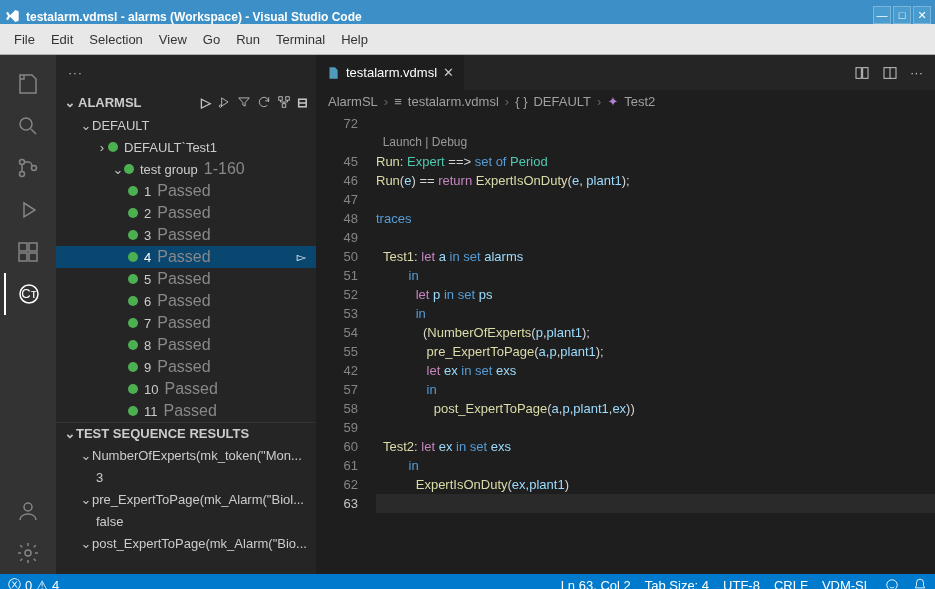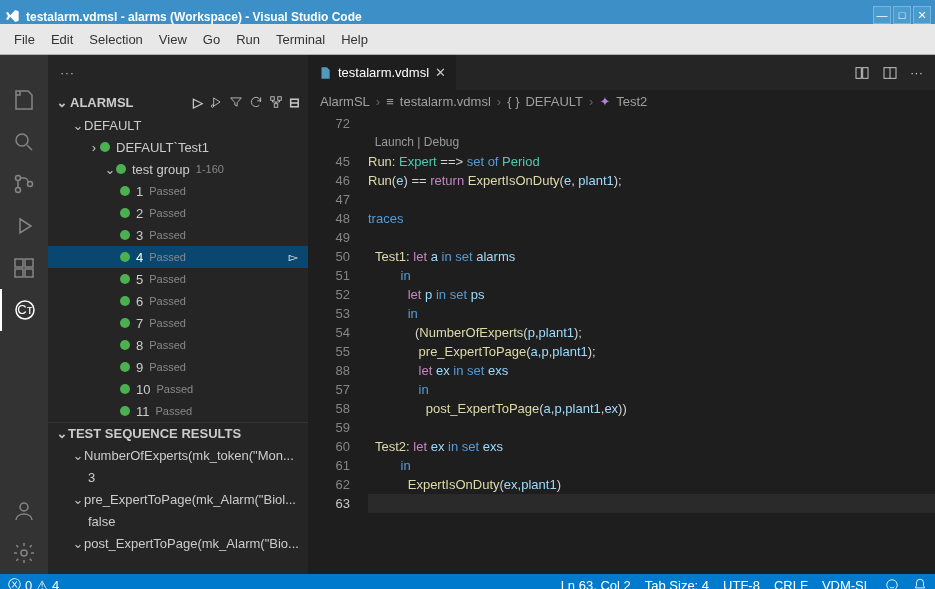--- a/index.html
+++ b/index.html
@@ -5,36 +5,36 @@
 *{margin:0;padding:0;box-sizing:border-box;font-family:"Segoe UI",Arial,sans-serif;font-size:13px}
 body{background:#1e1e1e;color:#ccc;width:935px;height:589px;overflow:hidden;user-select:none}
 .titlebar{background:#3d90c7;height:24px;display:flex;align-items:flex-end;padding:0 4px;color:#fff}
 .titlebar .vs-icon{width:16px;height:16px;margin-right:6px;display:inline-flex}
 .titlebar .title{flex:1;font-size:12px;font-weight:700}
 .winbtns{display:flex;gap:2px}
 .winbtn{width:18px;height:18px;border:1px solid #7ab5d9;background:#4a9bce;display:flex;align-items:center;justify-content:center;font-size:11px;color:#fff}
 .menubar{background:#e8e8e8;height:22px;display:flex;align-items:center;padding:15px 6px;color:#333;border-bottom:1px solid #b0b0b0}
 .menubar span{padding:2px 8px}
 .main{display:flex;height:519px;background:#1e1e1e}
-.activitybar{width:48px;background:#333333;display:flex;flex-direction:column;align-items:center;padding-top:24px}
+.activitybar{width:56px;background:#333333;display:flex;flex-direction:column;align-items:center;padding-top:8px}
 .activitybar .ab-item{width:48px;height:42px;display:flex;align-items:center;justify-content:center;color:#858585}
 .activitybar .ab-item.active{color:#fff;border-left:2px solid #fff}
 .activitybar .spacer{flex:1}
 .sidebar{width:260px;background:#252526;display:flex;flex-direction:column;color:#ccc}
 .sb-header{height:35px;display:flex;align-items:center;justify-content:space-between;padding:0 12px;font-size:11px;color:#bbb;letter-spacing:0.5px}
 .sb-section-title{height:24px;display:flex;align-items:center;padding:0 8px;font-weight:700;font-size:11px;background:#252526}
 .sb-section-title .caret{margin-right:2px}
 .sb-section-title .actions{margin-left:auto;display:flex;gap:6px;color:#c5c5c5}
 .tree{overflow:auto;flex:0 0 auto}
 .tree-row{height:22px;display:flex;align-items:center;padding-left:12px;white-space:nowrap}
 .tree-row.selected{background:#094771;color:#fff}
 .caret{display:inline-block;width:12px;text-align:center;color:#c5c5c5}
 .bullet{width:10px;height:10px;border-radius:50%;background:#4caf50;margin-right:6px;flex:0 0 auto}
 .indent1{padding-left:24px}.indent2{padding-left:40px}.indent3{padding-left:56px}.indent4{padding-left:72px}
-.sub{color:#888;margin-left:6px;font-size:11px}
+.sub{color:#888;margin-left:6px;font-size:16px}
 .runptr{margin-left:auto;margin-right:10px;color:#fff;font-size:12px}
 .test-results-header{height:22px;display:flex;align-items:center;padding:0 8px;font-weight:700;font-size:11px;border-top:1px solid #333}
 .editor-area{flex:1;display:flex;flex-direction:column;background:#1e1e1e}
 .tabs{height:35px;display:flex;align-items:stretch;background:#252526}
 .tab{display:flex;align-items:center;padding:0 10px;background:#1e1e1e;color:#fff;gap:6px}
 .tab .close{color:#c5c5c5}
 .tabs .tab-actions{margin-left:auto;display:flex;align-items:center;gap:12px;padding:0 12px;color:#c5c5c5}
 .breadcrumbs{height:22px;display:flex;align-items:center;padding:0 12px;color:#a0a0a0;gap:6px;font-size:12px}
 .breadcrumbs .sep{color:#666}
 .code{flex:1;display:flex;font-family:Consolas,monospace;font-size:14px;line-height:19px;overflow:hidden}
@@ -260,21 +260,21 @@
           <div>46</div>
           <div>47</div>
           <div>48</div>
           <div>49</div>
           <div>50</div>
           <div>51</div>
           <div>52</div>
           <div>53</div>
           <div>54</div>
           <div>55</div>
-          <div>88</div>
+          <div>42</div>
           <div>57</div>
           <div>58</div>
           <div>59</div>
           <div>60</div>
           <div>61</div>
           <div>62</div>
           <div style="color: rgb(198, 198, 198);">63</div>
         </div>
       <div class="lines" id="lines"><div>&nbsp;</div><div class="k-codelens">  Launch | Debug</div><div><span class="k-yel">Run</span>: <span class="k-teal">Expert</span> ==&gt; <span class="k-blue">set of</span> <span class="k-teal">Period</span></div><div><span class="k-yel">Run</span>(<span class="k-cyan">e</span>) == <span class="k-mag">return</span> <span class="k-yel">ExpertIsOnDuty</span>(<span class="k-cyan">e</span>, <span class="k-cyan">plant1</span>);</div><div>&nbsp;</div><div><span class="k-blue">traces</span></div><div>&nbsp;</div><div>  <span class="k-yel">Test1</span>: <span class="k-mag">let</span> <span class="k-cyan">a</span> <span class="k-blue">in set</span> <span class="k-cyan">alarms</span></div><div>         <span class="k-blue">in</span></div><div>           <span class="k-mag">let</span> <span class="k-cyan">p</span> <span class="k-blue">in set</span> <span class="k-cyan">ps</span></div><div>           <span class="k-blue">in</span></div><div>             (<span class="k-yel">NumberOfExperts</span>(<span class="k-cyan">p</span>,<span class="k-cyan">plant1</span>);</div><div>              <span class="k-yel">pre_ExpertToPage</span>(<span class="k-cyan">a</span>,<span class="k-cyan">p</span>,<span class="k-cyan">plant1</span>);</div><div>              <span class="k-mag">let</span> <span class="k-cyan">ex</span> <span class="k-blue">in set</span> <span class="k-cyan">exs</span></div><div>              <span class="k-blue">in</span></div><div>                <span class="k-yel">post_ExpertToPage</span>(<span class="k-cyan">a</span>,<span class="k-cyan">p</span>,<span class="k-cyan">plant1</span>,<span class="k-cyan">ex</span>))</div><div>&nbsp;</div><div>  <span class="k-yel">Test2</span>: <span class="k-mag">let</span> <span class="k-cyan">ex</span> <span class="k-blue">in set</span> <span class="k-cyan">exs</span></div><div>         <span class="k-blue">in</span></div><div>           <span class="k-yel">ExpertIsOnDuty</span>(<span class="k-cyan">ex</span>,<span class="k-cyan">plant1</span>)</div><div class="cursor-line">&nbsp;</div></div>
     </div>

